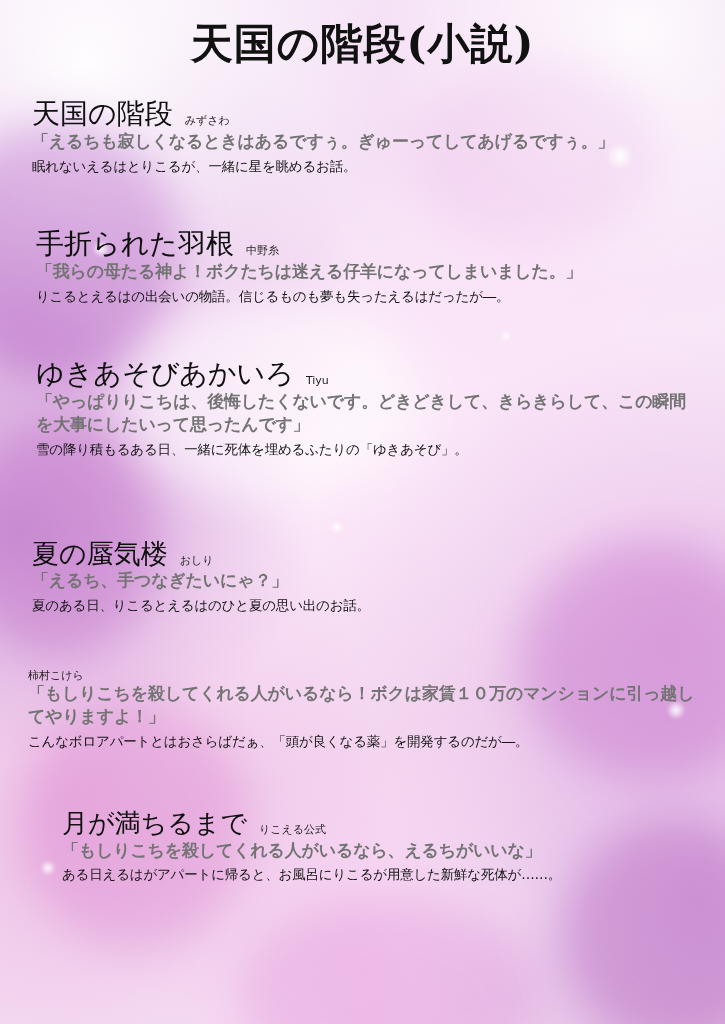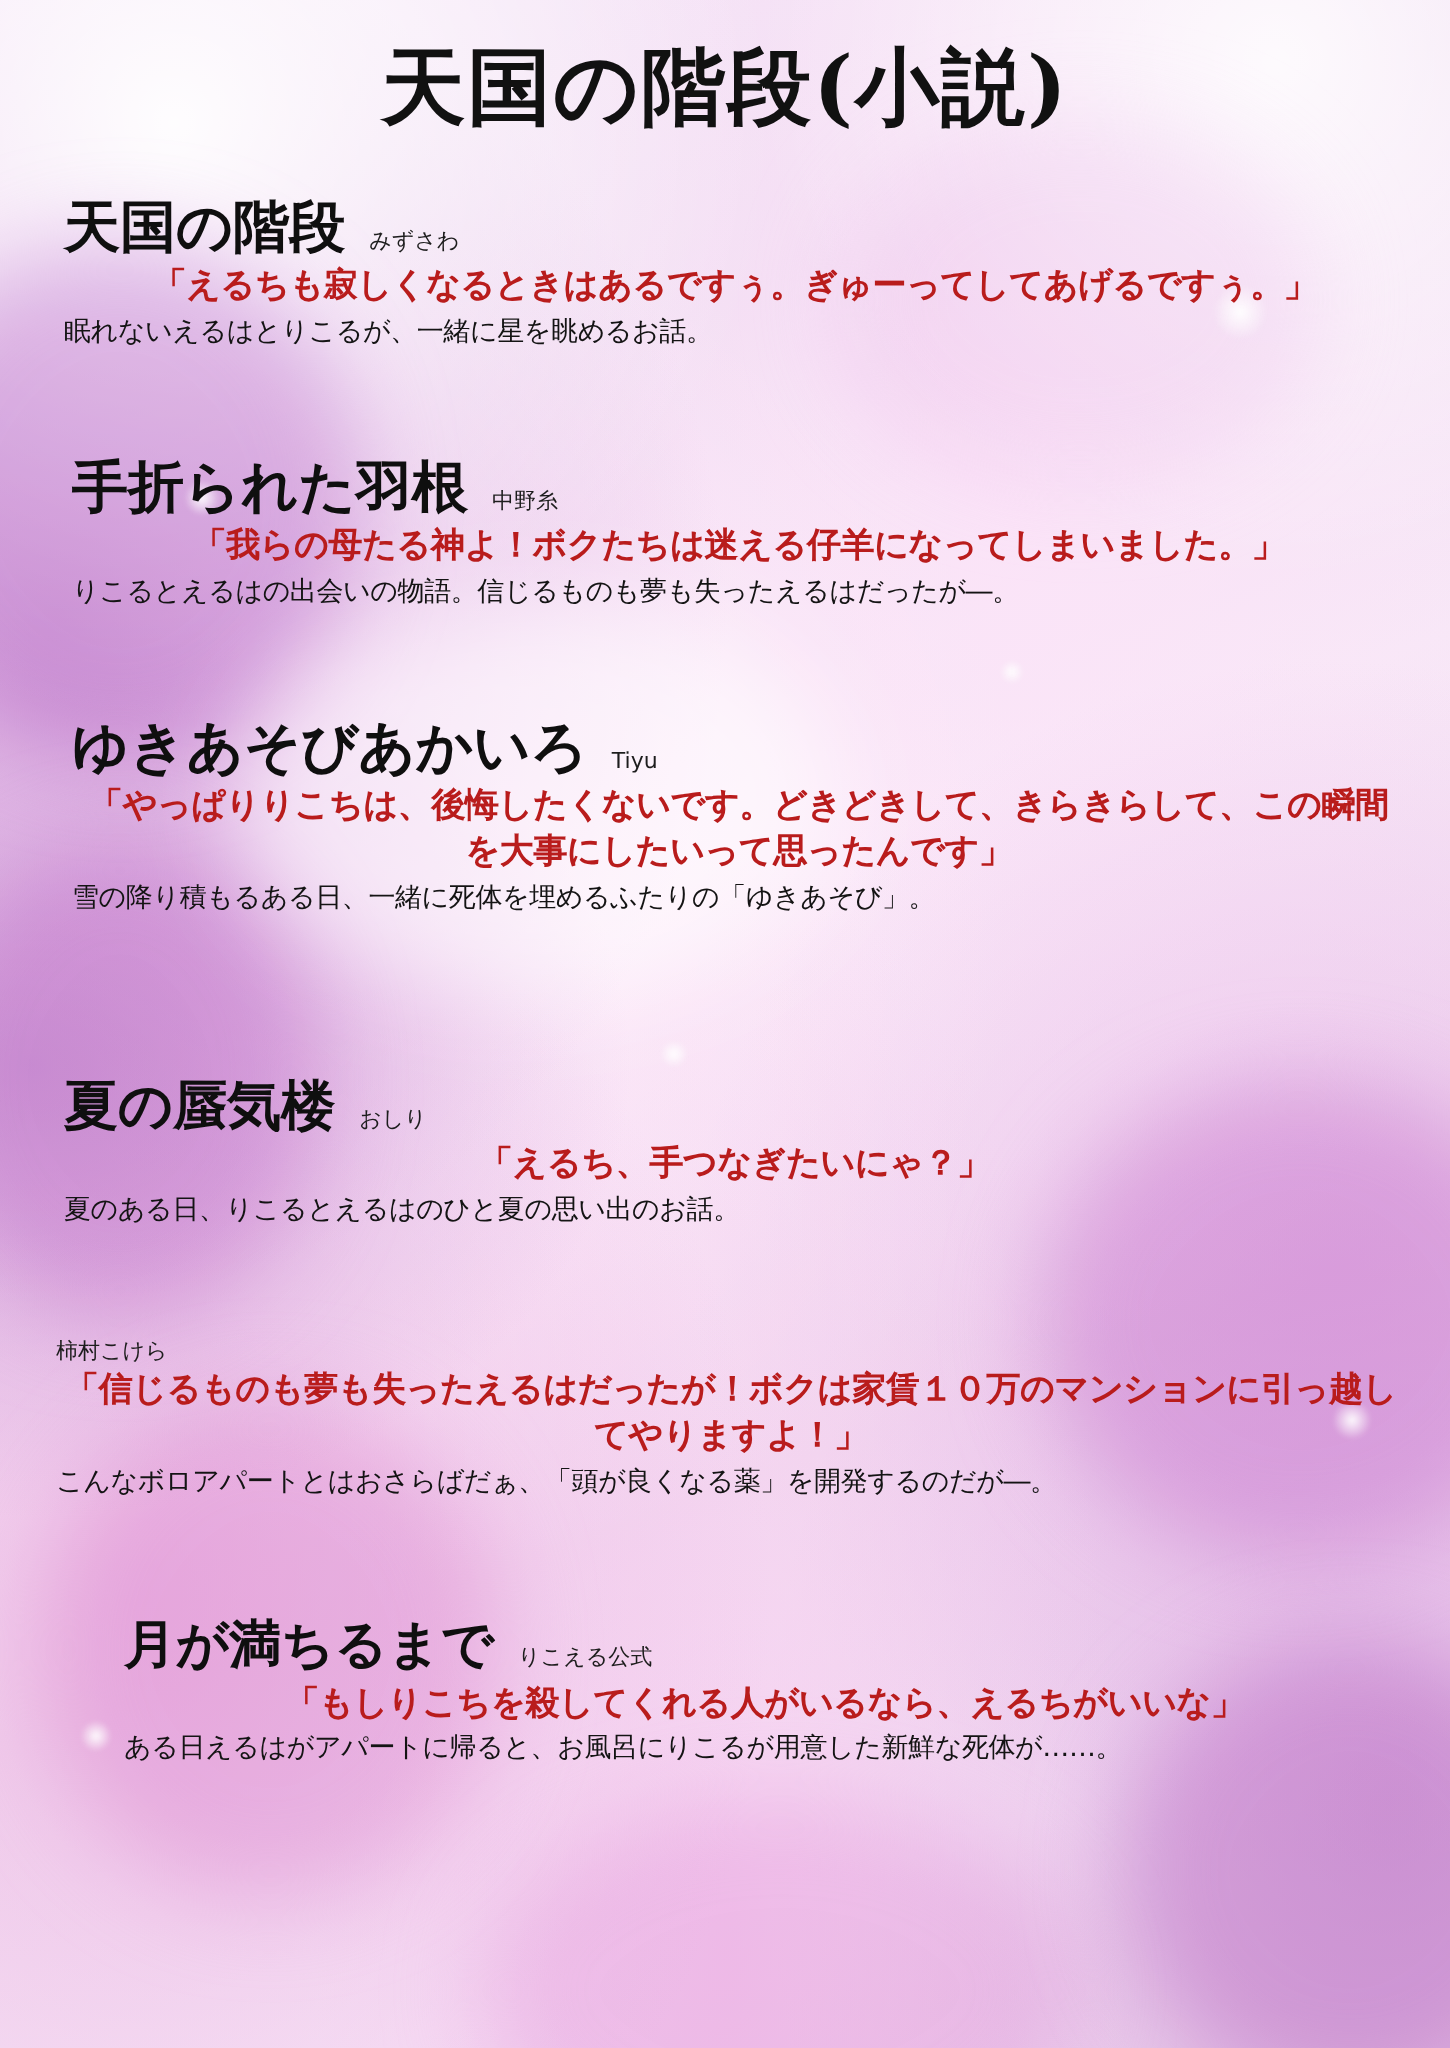--- a/index.html
+++ b/index.html
@@ -75,43 +75,42 @@
   .entry-head {
     display: flex;
     align-items: baseline;
     gap: 12px;
     margin-bottom: 2px;
   }
 
   .entry-title {
     font-family: "DejaVu Serif", "Liberation Serif", serif;
     font-size: 28px;
-    font-weight: 700;
+    font-weight: 400;
     line-height: 1.15;
     color: #0f0f0f;
   }
 
   .entry-author {
     font-family: "DejaVu Sans", "Liberation Sans", sans-serif;
     font-size: 11px;
     font-weight: 400;
     color: #1d1d1d;
     position: relative;
     top: 1px;
   }
 
   .entry-quote {
-    font-family: Liberation Sans, sans-serif;
+    font-family: Liberation Mono, monospace;
     font-size: 17px;
     font-weight: 700;
     line-height: 1.35;
-    color: #b91c1c;
+    color: #737373;
     margin: 1px 0 2px 0;
     letter-spacing: -0.2px;
-    text-align: center;
   }
 
   .entry-desc {
     font-family: "DejaVu Sans", "Liberation Sans", sans-serif;
     font-size: 13.5px;
     line-height: 1.4;
     color: #141414;
     letter-spacing: -0.2px;
   }
 
@@ -185,21 +184,21 @@
       <span class="entry-author">おしり</span>
     </div>
     <div class="entry-quote">「えるち、手つなぎたいにゃ？」</div>
     <div class="entry-desc">夏のある日、りこるとえるはのひと夏の思い出のお話。</div>
   </div>
 
   <div class="entry e4">
     <div class="entry-head">
       <span class="entry-author">柿村こけら</span>
     </div>
-    <div class="entry-quote">「信じるものも夢も失ったえるはだったが！ボクは家賃１０万のマンションに引っ越してやりますよ！」</div>
+    <div class="entry-quote">「もしりこちを殺してくれる人がいるなら！ボクは家賃１０万のマンションに引っ越してやりますよ！」</div>
     <div class="entry-desc">こんなボロアパートとはおさらばだぁ、「頭が良くなる薬」を開発するのだが―。</div>
   </div>
 
   <div class="entry e5">
     <div class="entry-head">
       <span class="entry-title">月が満ちるまで</span>
       <span class="entry-author">りこえる公式</span>
     </div>
     <div class="entry-quote">「もしりこちを殺してくれる人がいるなら、えるちがいいな」</div>
     <div class="entry-desc">ある日えるはがアパートに帰ると、お風呂にりこるが用意した新鮮な死体が……。</div>

